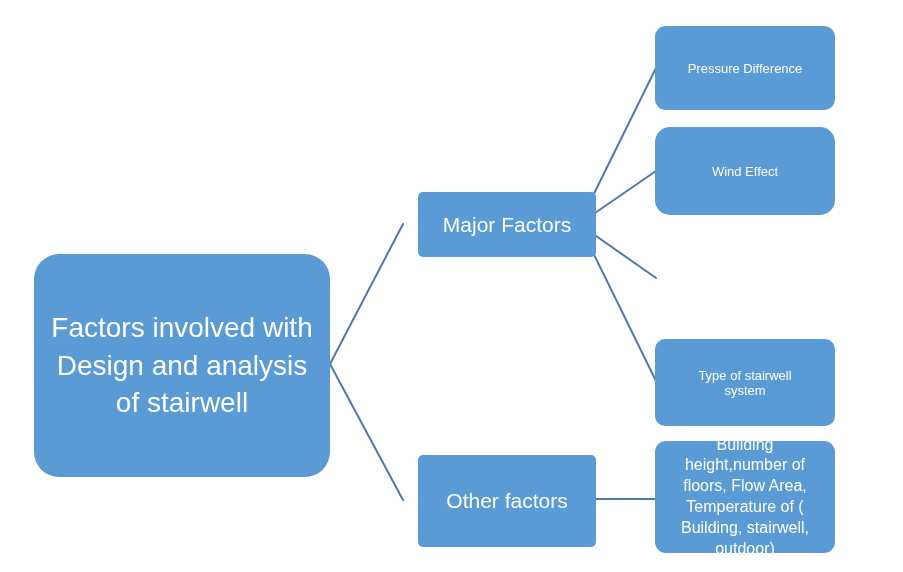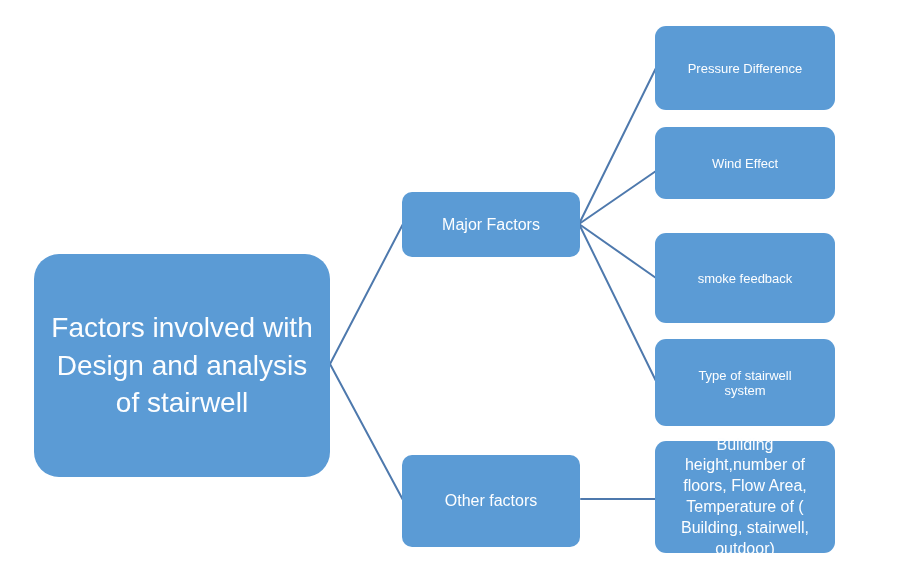--- a/index.html
+++ b/index.html
@@ -38,39 +38,39 @@
   }
   .node-root {
     left: 34px; top: 254px;
     width: 296px; height: 223px;
     border-radius: 25px;
     font-size: 28px;
     line-height: 1.35;
     padding: 12px 14px;
   }
   .node-branch {
-    left: 402px;
+    left: 418px;
     width: 178px;
-    border-radius: 10px;
-    font-size: 16px;
+    border-radius: 5px;
+    font-size: 21px;
     padding: 6px 10px;
   }
   .node-branch.major { top: 192px; height: 65px; }
   .node-branch.other { top: 455px; height: 92px; }
   .node-leaf {
     left: 655px;
     width: 180px;
     border-radius: 11px;
     font-size: 13px;
     padding: 6px 26px;
   }
   .node-leaf.l1 { top: 26px;  height: 84px; }
-  .node-leaf.l2 { top: 127px; height: 72px; }
+  .node-leaf.l2 { top: 127px; height: 88px; border-radius: 15px; }
   .node-leaf.l3 { top: 233px; height: 90px; }
-  .node-leaf.l4 { top: 339px; height: 87px; }
+  .node-leaf.l4 { top: 339px; height: 87px; border-radius: 10px; }
   .node-leaf.l5 {
     top: 441px; height: 112px;
     font-size: 16px;
     line-height: 1.3;
     padding: 8px 9px;
   }
 </style>
 </head>
 <body>
 
@@ -99,23 +99,20 @@
   </div>
 
   <div class="node node-leaf l1">
     <span>Pressure Difference</span>
   </div>
 
   <div class="node node-leaf l2">
     <span>Wind Effect</span>
   </div>
 
-  <div class="node node-leaf l3">
-    <span>smoke feedback</span>
-  </div>
 
   <div class="node node-leaf l4">
     <span>Type of stairwell system</span>
   </div>
 
   <div class="node node-leaf l5">
     <span>Buliding height,number of floors, Flow Area, Temperature of ( Building, stairwell, outdoor)</span>
   </div>
 
 </div>

